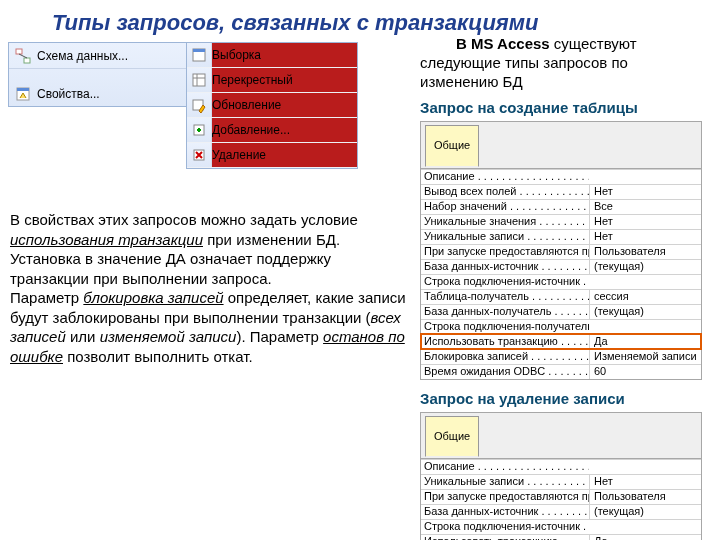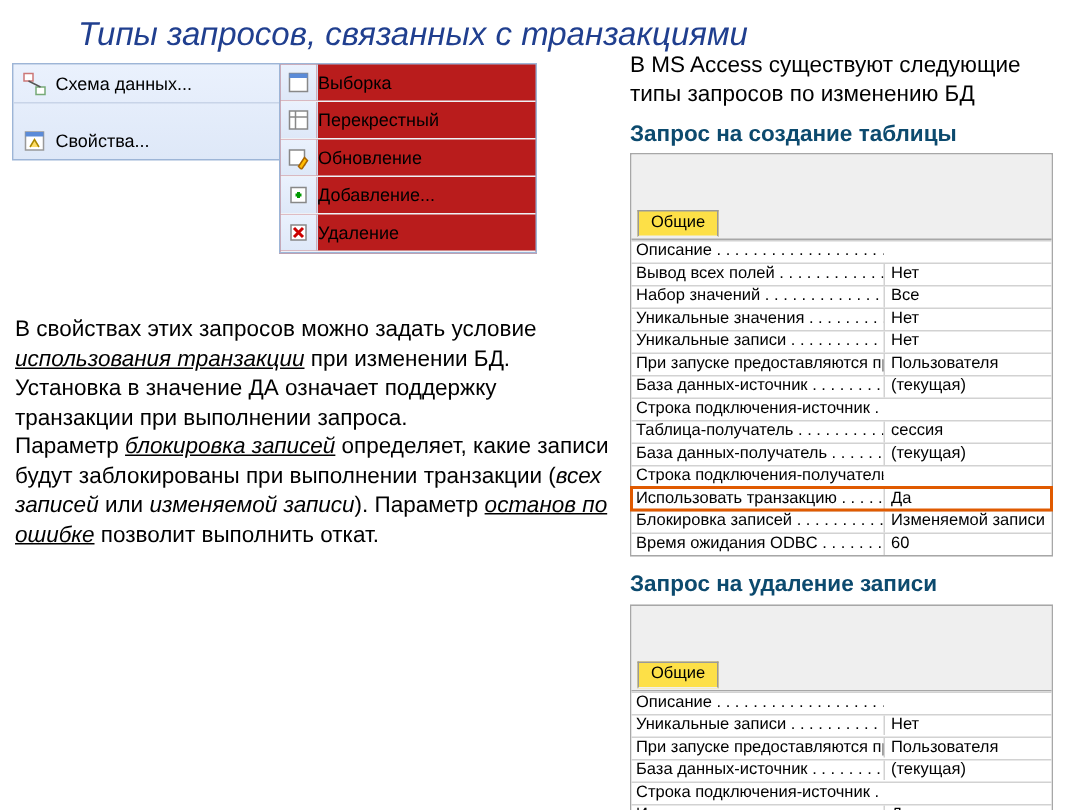--- a/index.html
+++ b/index.html
@@ -9,21 +9,21 @@
     background:#fff;
     font-family:Arial,Helvetica,sans-serif;
     font-size:13px;
     color:#000;
     position:relative;
     overflow:hidden;
   }
   .title{
     color:#203f8f;
     font-size:22px;
-    font-weight:normal;
+    font-weight:bold;
     padding:10px 0 6px 52px;
     font-style:italic;
   }
   .access-menu{
     position:absolute;
     left:8px;
     top:42px;
     width:390px;
   }
   .main-panel{
@@ -77,21 +77,21 @@
     flex-shrink:0;
   }
   .right-text{
     position:absolute;
     left:420px;
     top:35px;
     width:290px;
     font-size:15px;
     line-height:1.25;
   }
-  .right-text b{font-weight:normal;}
+  .right-text b{font-weight:bold;margin-left:36px;}
   .section-hdr{
     color:#0c4a6e;
     font-weight:bold;
     font-size:15px;
     margin-top:8px;
   }
   .prop-sheet{
     margin-top:3px;
     width:280px;
     border:1px solid #a7a7a7;
@@ -99,26 +99,26 @@
     font-size:11px;
     background:#efefef;
   }
   .prop-tab{
     background:#efefef;
     border-bottom:1px solid #a7a7a7;
     padding:2px 4px;
   }
   .prop-tab span{
     display:inline-block;
-    background:#fde047;
+    background:#fef9c3;
     border:1px solid #999;
     border-bottom:1px solid #efefef;
-    padding:1px 8px;
+    padding:13px 8px;
     font-size:11px;
-    position:relative;top:1px;margin-top:34px;
+    position:relative;top:1px;
   }
   .prop-body{background:#fff;}
   .prop-row{
     display:flex;
     border-top:1px solid #d2d2d2;
     height:14px;
     align-items:center;
   }
   .prop-row .k{
     width:165px;

